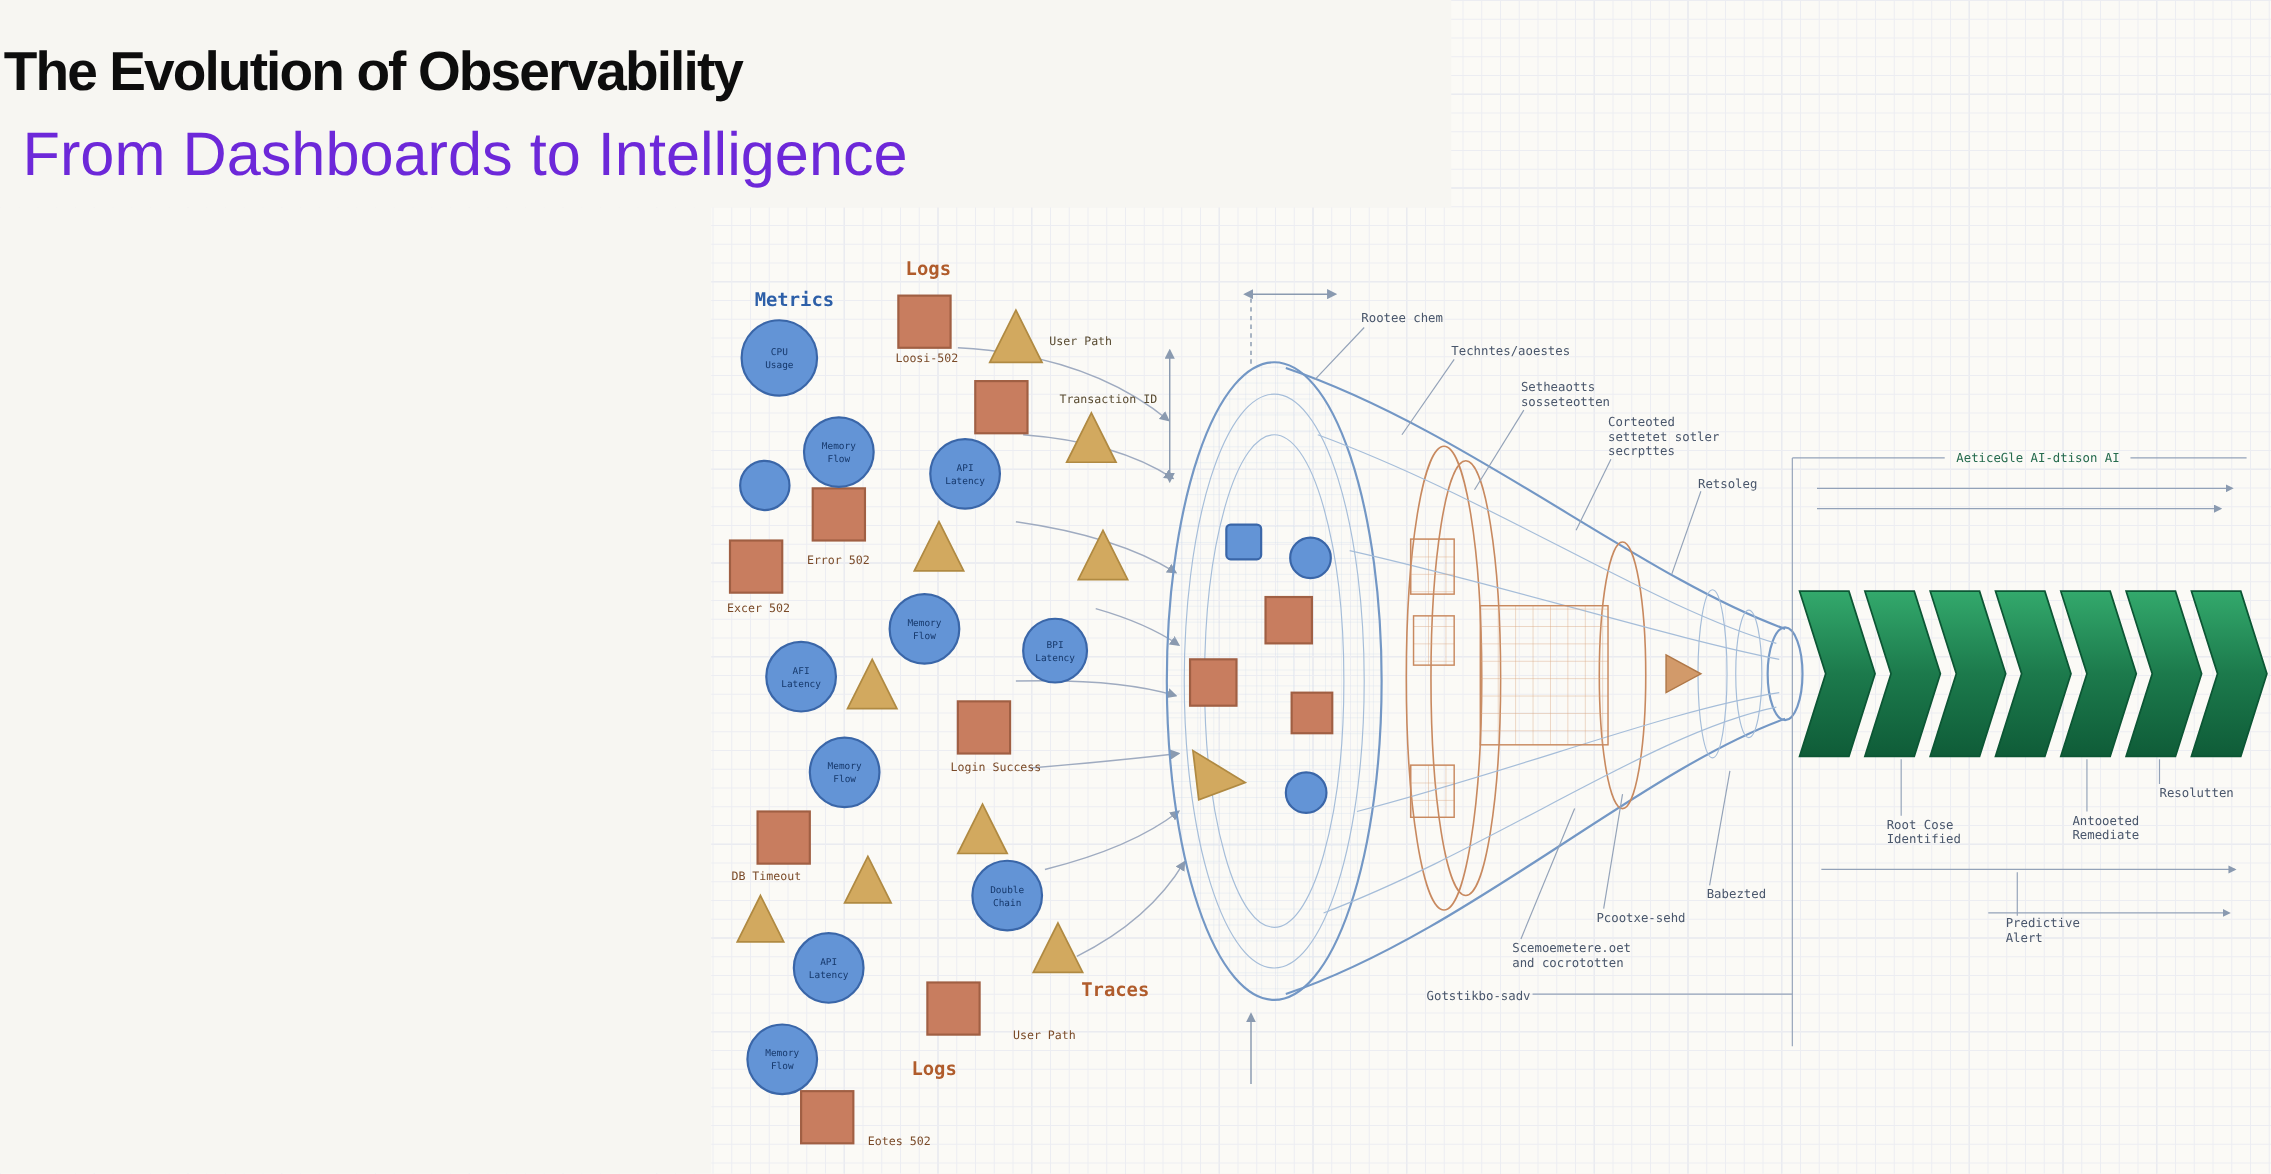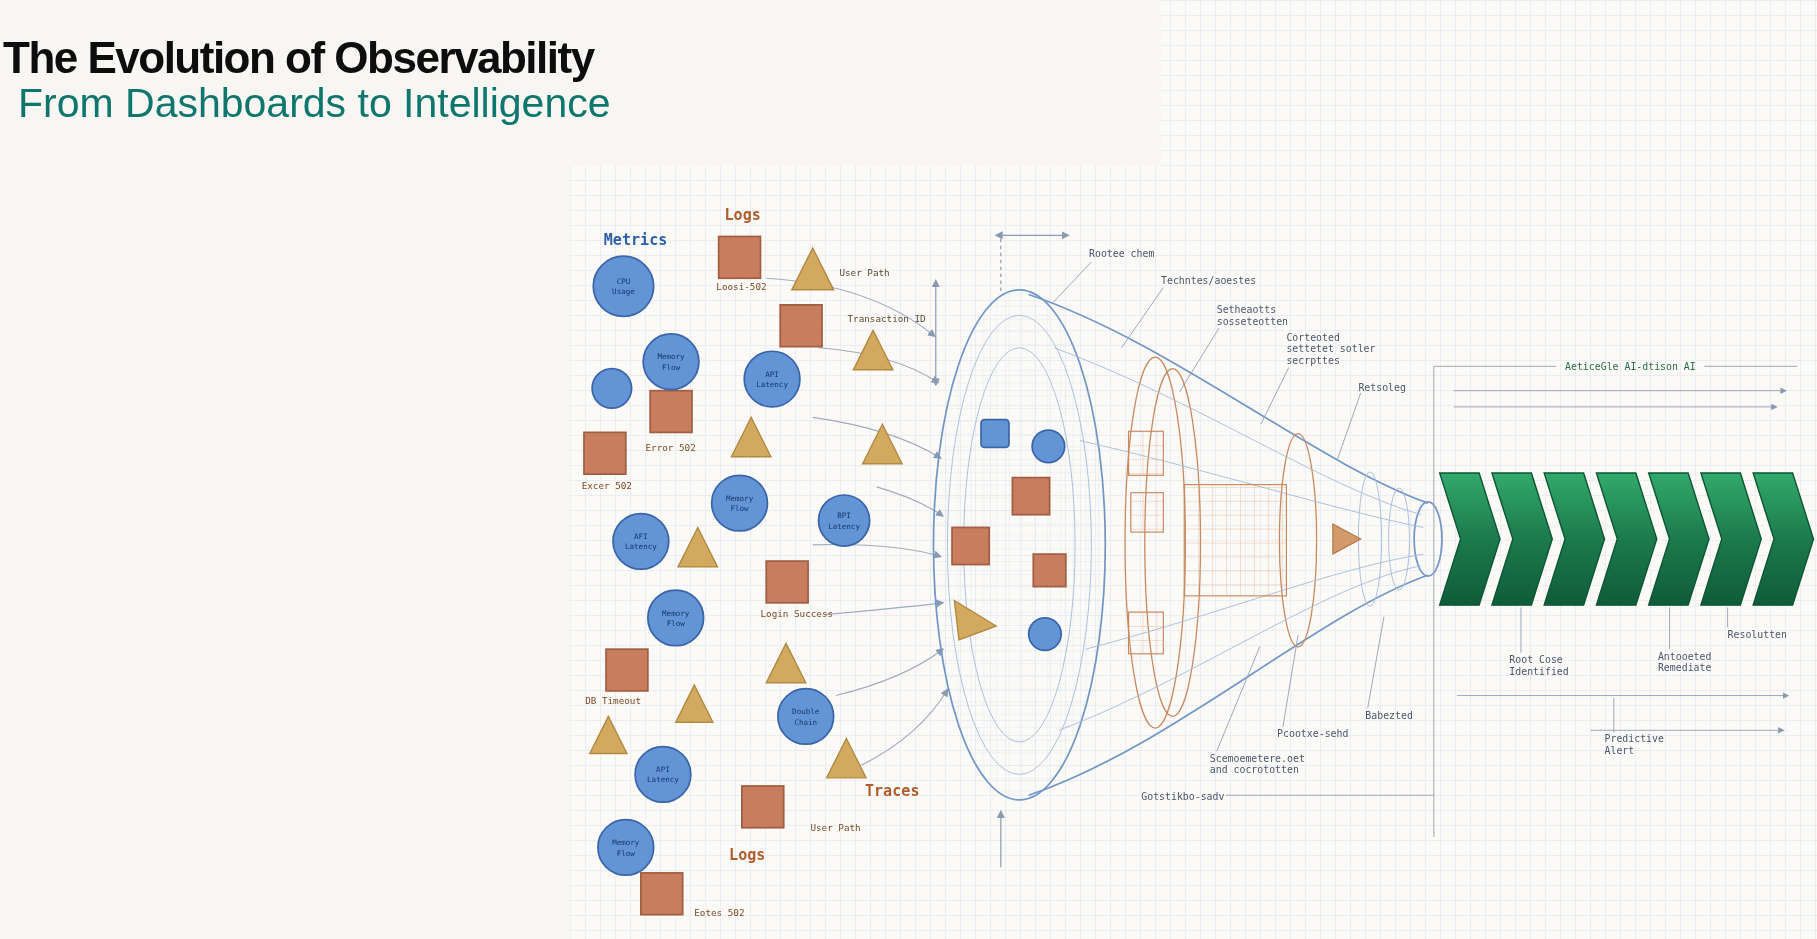--- a/index.html
+++ b/index.html
@@ -13,21 +13,21 @@
     background-image:
       linear-gradient(#ecedf2 1px, transparent 1px),
       linear-gradient(90deg, #ecedf2 1px, transparent 1px),
       linear-gradient(#dcdfe8 1px, transparent 1px),
       linear-gradient(90deg, #dcdfe8 1px, transparent 1px);
     background-size:15px 15px,15px 15px,75px 75px,75px 75px;
   }
   .panel-top{position:absolute;left:0;top:0;width:1161px;height:166px;background:#f7f6f2;z-index:1;}
   .panel-left{position:absolute;left:0;top:166px;width:569px;height:773px;background:#f7f6f2;z-index:1;}
   .title{position:absolute;left:3px;top:4px;z-index:3;font-size:44px;font-weight:800;color:#0d0d0d;letter-spacing:-1.5px;}
-  .subtitle{position:absolute;left:18px;top:80px;z-index:3;font-size:41px;font-weight:400;color:#0f766e;}
+  .subtitle{position:absolute;left:18px;top:96px;z-index:3;font-size:49px;font-weight:400;color:#6d28d9;}
   svg.diagram{position:absolute;inset:0;width:1817px;height:939px;z-index:2;pointer-events:none;}
 
   .sec{font-family:"DejaVu Sans Mono",monospace;font-size:13px;font-weight:bold;}
   .blue{fill:#2d5fa8}.orangetxt{fill:#b05c2c}
   .ctext{font-family:"DejaVu Sans Mono",monospace;font-size:6.5px;fill:#16386b;text-anchor:middle;}
   .slabel{font-family:"DejaVu Sans Mono",monospace;font-size:8px;fill:#7a4a28;}
   .tlabel{font-family:"DejaVu Sans Mono",monospace;font-size:8px;fill:#584a30;}
   .ann{font-family:"DejaVu Sans Mono",monospace;font-size:8.5px;fill:#49566b;}
   .ann-green{fill:#256b4e;}
   .circ{fill:#6394d6;stroke:#3a66a8;stroke-width:1.5;}

